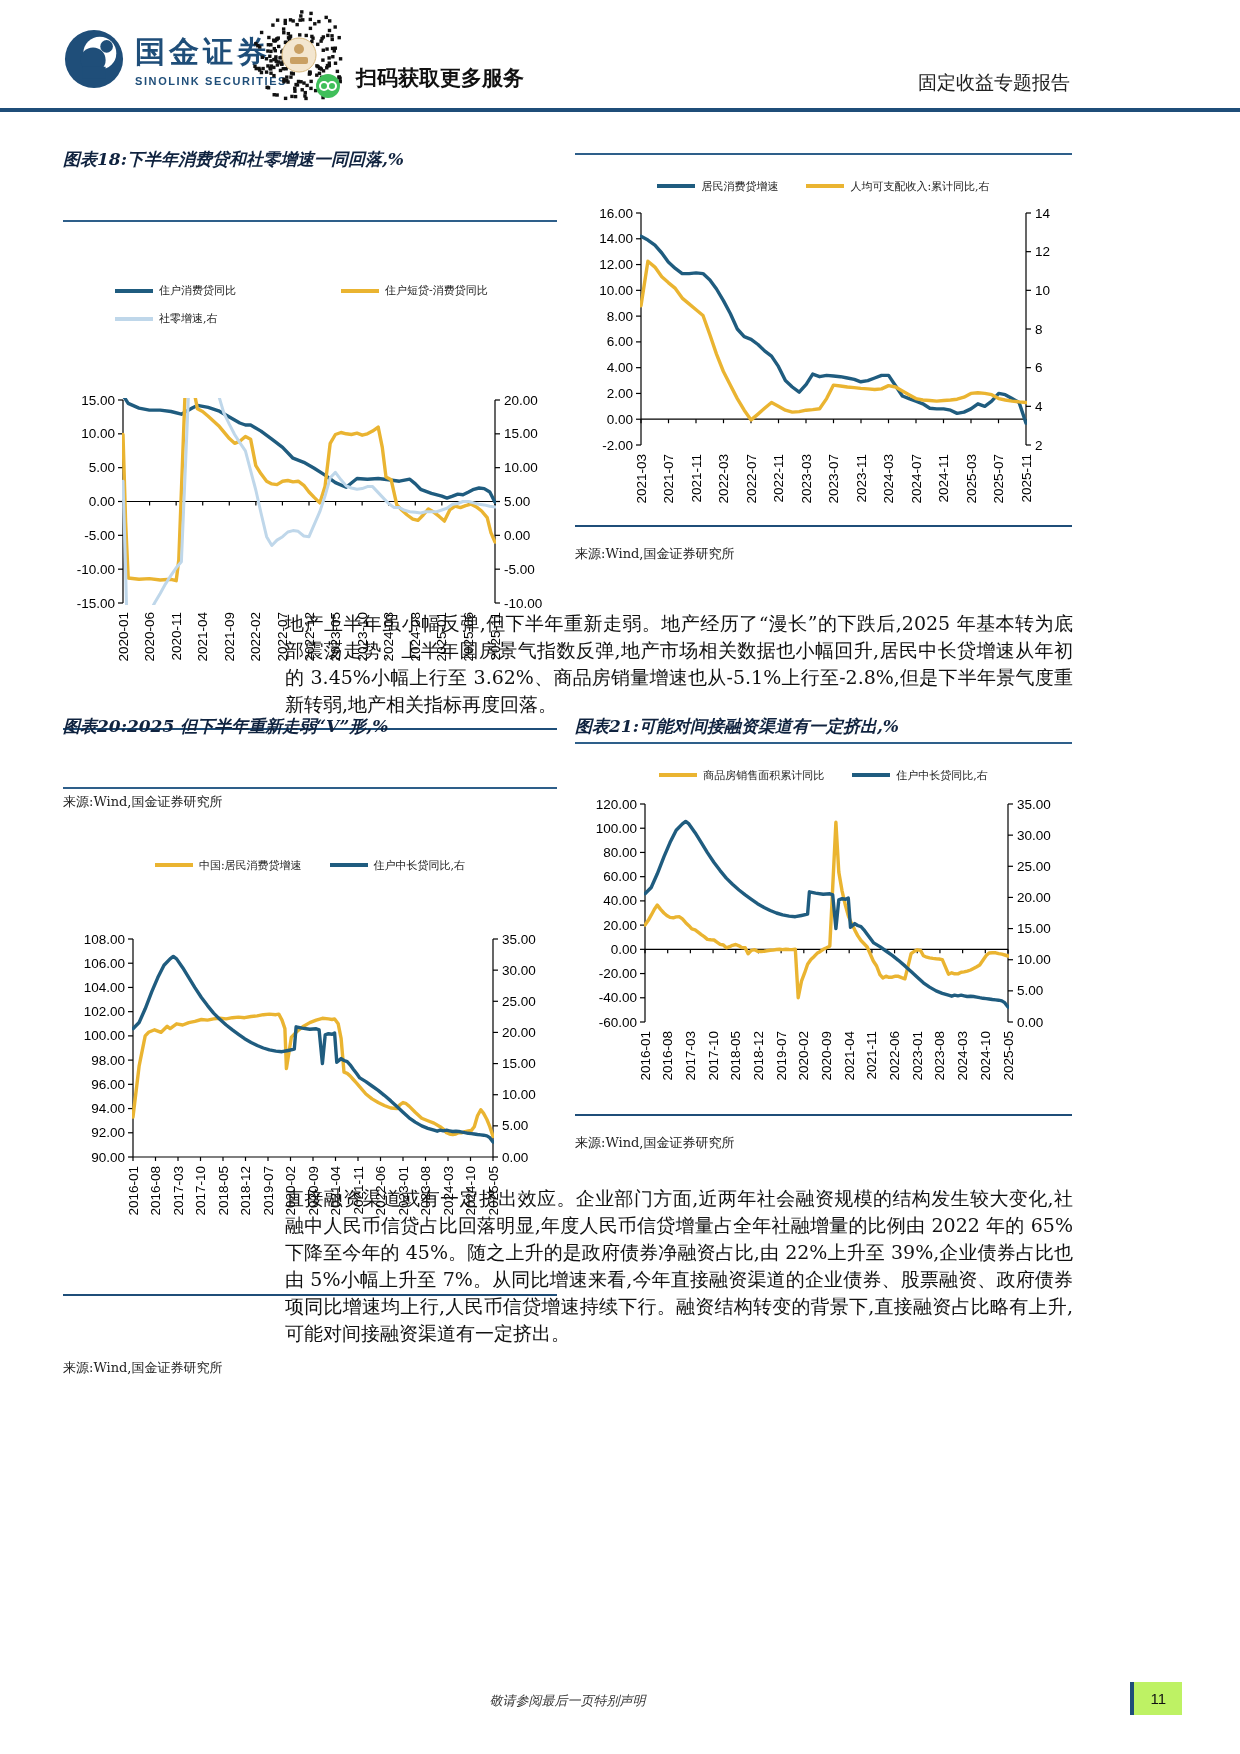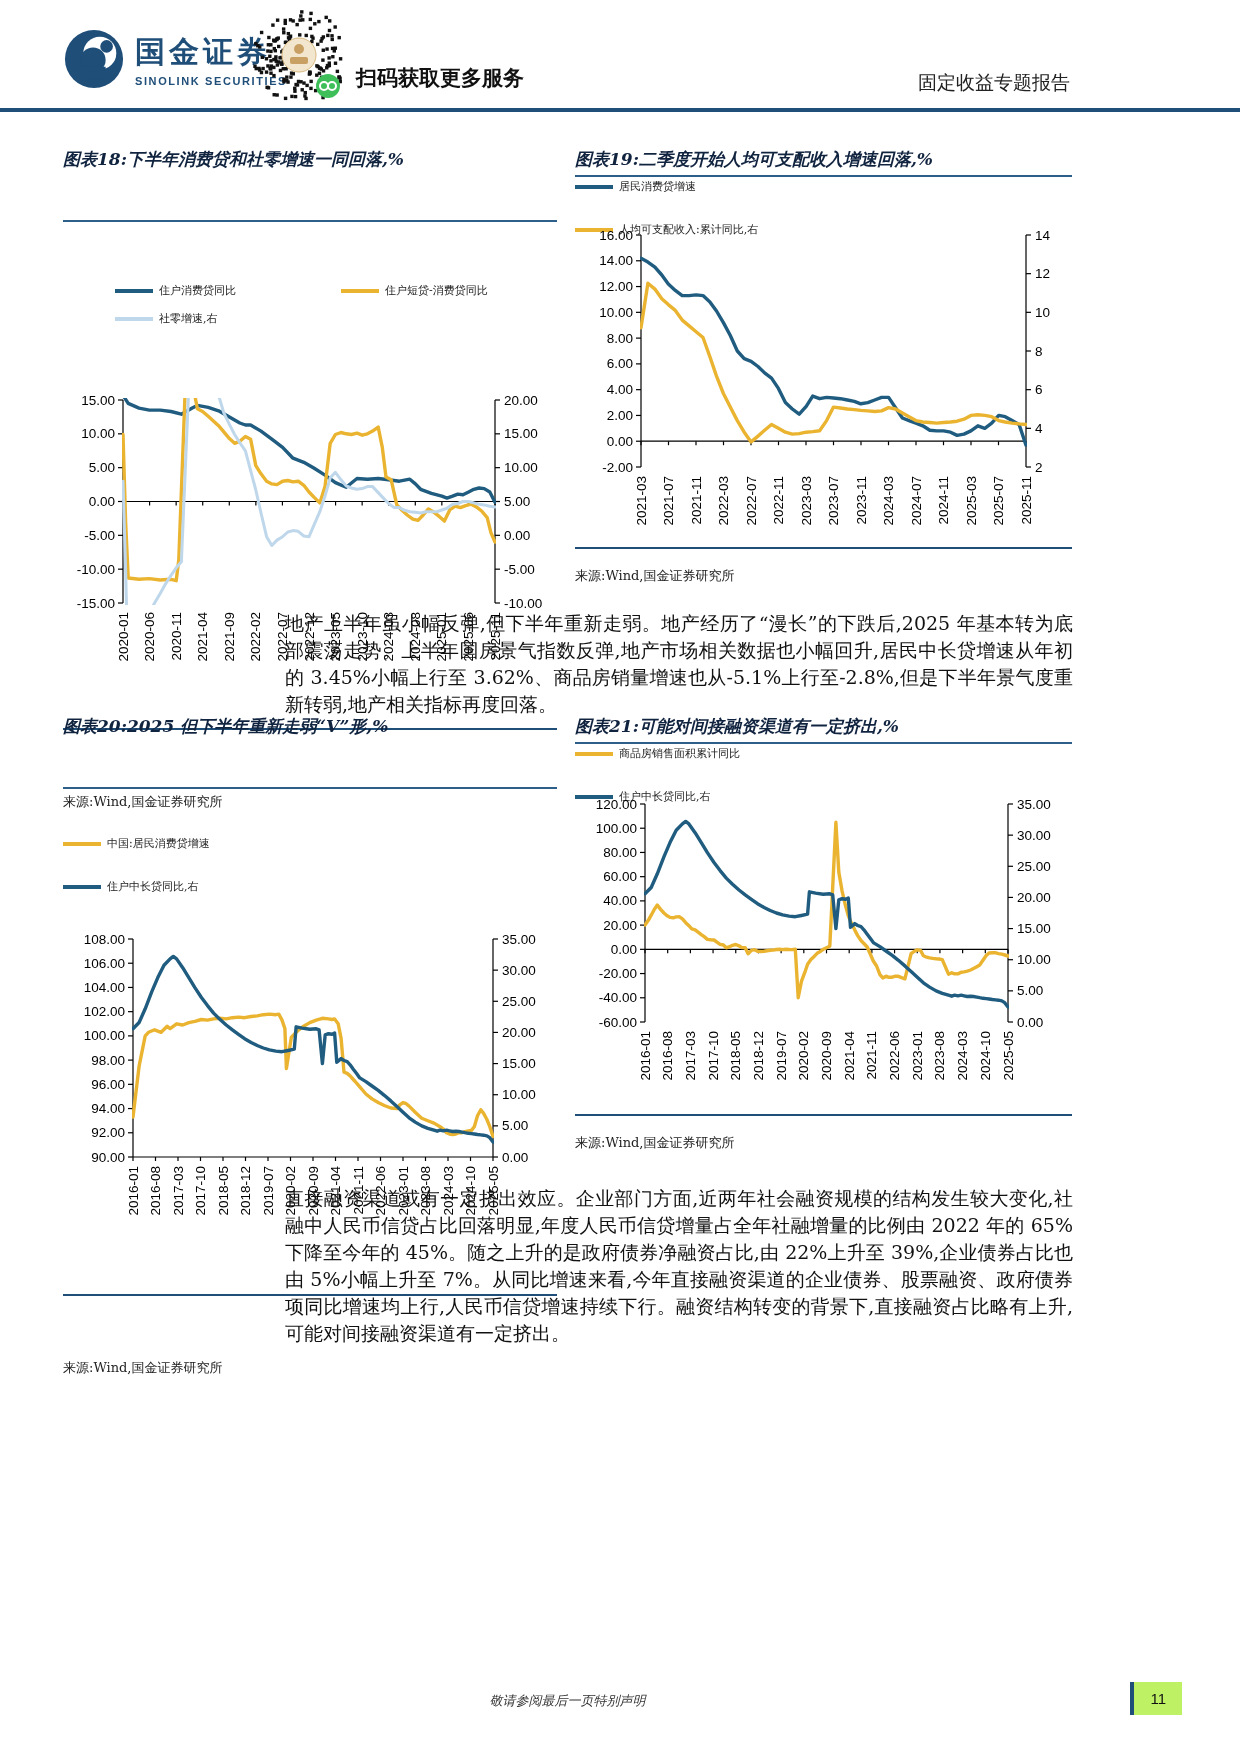--- a/index.html
+++ b/index.html
@@ -26,21 +26,21 @@
   .row2{left:63px;top:715px;width:1009px;}
   .fig{display:flex;flex-direction:column;}
   .fig-w1{width:494px;gap:45px;}
   .fig-w2{width:497px;}
   .fig-title{margin:0;font-size:17px;font-weight:bold;font-style:italic;color:#10233f;
     font-family:"DejaVu Serif","Liberation Serif",serif;line-height:22px;height:22px;white-space:nowrap;}
   .title-rule{border-top:2px solid #2e5f8a;margin-top:5px;}
   .legend{font-family:"DejaVu Serif","Liberation Serif",serif;font-size:11px;color:#222;}
   .legend-grid{margin-top:16px;padding-left:52px;display:grid;grid-template-columns:226px auto;
     row-gap:13px;height:58px;align-content:start;}
-  .legend-center{margin-top:16px;height:30px;display:flex;justify-content:center;gap:28px;flex-direction:column;}
+  .legend-center{margin-top:16px;height:30px;display:flex;justify-content:center;gap:28px;}
   .lg-item{display:flex;align-items:center;white-space:nowrap;}
   .lg-line{display:inline-block;width:38px;height:4px;margin-right:6px;flex:none;}
   .chart{display:block;}
   .src-rule{border-top:2px solid #1f4e79;margin-top:2px;}
   .src{margin-top:18px;font-size:13px;color:#222;text-align:left;
     font-family:"DejaVu Serif","Liberation Serif",serif;}
   
   .para{position:absolute;left:285px;width:788px;font-size:19px;line-height:27px;text-align:justify;
     color:#111;font-family:"DejaVu Serif","Liberation Serif",serif;}
   .para1{top:598px;margin-top:12px;}
@@ -333,21 +333,20 @@
         <line x1="432" y1="115.5" x2="432" y2="119.5" stroke="#000000" stroke-width="1.2"></line>
         <text x="436.5" y="226" text-anchor="end" transform="rotate(-90 436.5 226)" font-size="13.5" font-family="&quot;Liberation Sans&quot;,sans-serif" fill="#000">2025-11</text>
         <path d="M60.0 9.3 L65.2 17.4 L76.0 22.1 L86.4 24.1 L97.2 24.1 L108.0 25.5 L118.4 28.2 L129.2 22.1 L134.4 19.4 L145.2 21.4 L155.6 24.8 L166.4 30.9 L176.8 37.0 L182.4 39.0 L187.6 39.0 L198.0 45.1 L208.8 53.2 L219.6 61.4 L230.0 72.2 L240.8 76.3 L251.2 82.3 L262.0 89.1 L272.4 96.6 L283.2 101.3 L294.0 92.5 L304.4 93.2 L315.2 92.5 L325.6 93.8 L336.4 95.2 L346.8 93.2 L352.4 97.9 L357.6 103.3 L368.4 107.4 L378.8 110.1 L384.0 112.1 L389.6 110.1 L394.8 108.1 L400.0 108.7 L405.6 106.0 L410.8 103.3 L416.0 102.0 L421.2 102.6 L426.8 106.0 L432.0 116.2" fill="none" stroke="#1F5C7F" stroke-width="3.4" stroke-linejoin="round" stroke-linecap="round" clip-path="url(#clip-fig18)"></path>
         <path d="M60.0 48.5 L62.6 135.8 L65.2 192.0 L76.0 193.3 L86.4 192.6 L97.2 194.0 L108.0 193.3 L113.2 194.7 L115.8 173.7 L123.6 -33.4 L134.4 22.8 L139.6 25.5 L145.2 30.2 L155.6 39.7 L166.4 52.6 L171.6 57.3 L176.8 55.3 L182.4 50.5 L187.6 53.2 L192.8 79.6 L198.0 87.8 L203.6 95.2 L208.8 97.9 L214.0 98.6 L219.6 95.2 L224.8 94.5 L230.0 95.9 L235.2 95.2 L240.8 99.3 L246.0 106.0 L251.2 111.4 L256.8 116.9 L262.0 100.6 L267.2 57.3 L272.4 48.5 L278.0 46.5 L283.2 47.8 L288.4 48.5 L294.0 47.2 L299.2 49.2 L304.4 47.8 L309.6 45.1 L315.2 41.1 L319.3 61.4 L323.0 91.1 L328.2 93.8 L333.8 118.9 L339.0 124.3 L344.2 129.0 L349.8 133.1 L355.0 134.4 L360.2 129.0 L365.4 122.9 L371.0 126.3 L376.2 130.4 L381.4 135.1 L387.0 123.6 L392.2 120.2 L397.4 121.6 L402.6 119.6 L408.2 118.2 L413.4 120.9 L418.6 125.0 L424.2 131.7 L427.9 146.6 L432.0 156.1" fill="none" stroke="#EAB431" stroke-width="3.4" stroke-linejoin="round" stroke-linecap="round" clip-path="url(#clip-fig18)"></path>
         <path d="M60.0 95.2 L62.6 183.2 L65.2 288.1 L70.8 277.9 L76.0 259.0 L81.2 240.7 L86.4 226.5 L92.0 216.3 L97.2 207.5 L102.4 198.1 L108.0 189.3 L113.2 181.8 L118.4 175.7 L129.2 -79.4 L134.4 -80.1 L139.6 -51.0 L145.2 -24.6 L150.4 -6.3 L155.6 9.3 L160.8 26.9 L166.4 38.4 L171.6 48.5 L176.8 56.6 L182.4 64.8 L192.8 104.0 L198.0 127.0 L203.6 150.7 L208.8 159.5 L214.0 154.1 L219.6 150.7 L224.8 146.0 L230.0 144.6 L235.2 145.3 L240.8 150.0 L246.0 150.7 L256.8 125.7 L262.0 110.1 L267.2 91.8 L272.4 86.4 L278.0 93.8 L283.2 99.9 L288.4 102.0 L294.0 103.3 L299.2 102.6 L304.4 100.6 L309.6 100.6 L320.4 112.1 L325.6 117.5 L331.2 121.6 L336.4 121.6 L341.6 124.3 L346.8 125.7 L352.4 126.3 L357.6 127.0 L362.8 125.7 L368.4 125.7 L373.6 125.7 L384.0 122.3 L389.6 118.2 L394.8 117.5 L400.0 115.5 L405.6 115.5 L410.8 116.9 L416.0 118.2 L421.2 118.9 L426.8 120.2 L432.0 120.9" fill="none" stroke="#BFD7EA" stroke-width="3" stroke-linejoin="round" stroke-linecap="round" clip-path="url(#clip-fig18)"></path>
       </svg>
     <div class="src-rule"></div>
     <div class="src">来源:Wind,国金证券研究所</div>
   </section>
   <section class="fig fig-w2">
-    <h3 class="fig-title">图表19:二季度开始人均可支配收入增速回落,%</h3>
     <div class="title-rule"></div>
     <div class="legend legend-center">
         <span class="lg-item">
           <span class="lg-line" style="background: rgb(31, 92, 127);"></span>
           <span>居民消费贷增速</span>
         </span>
         <span class="lg-item">
           <span class="lg-line" style="background: rgb(234, 180, 49);"></span>
           <span>人均可支配收入:累计同比,右</span>
         </span>

